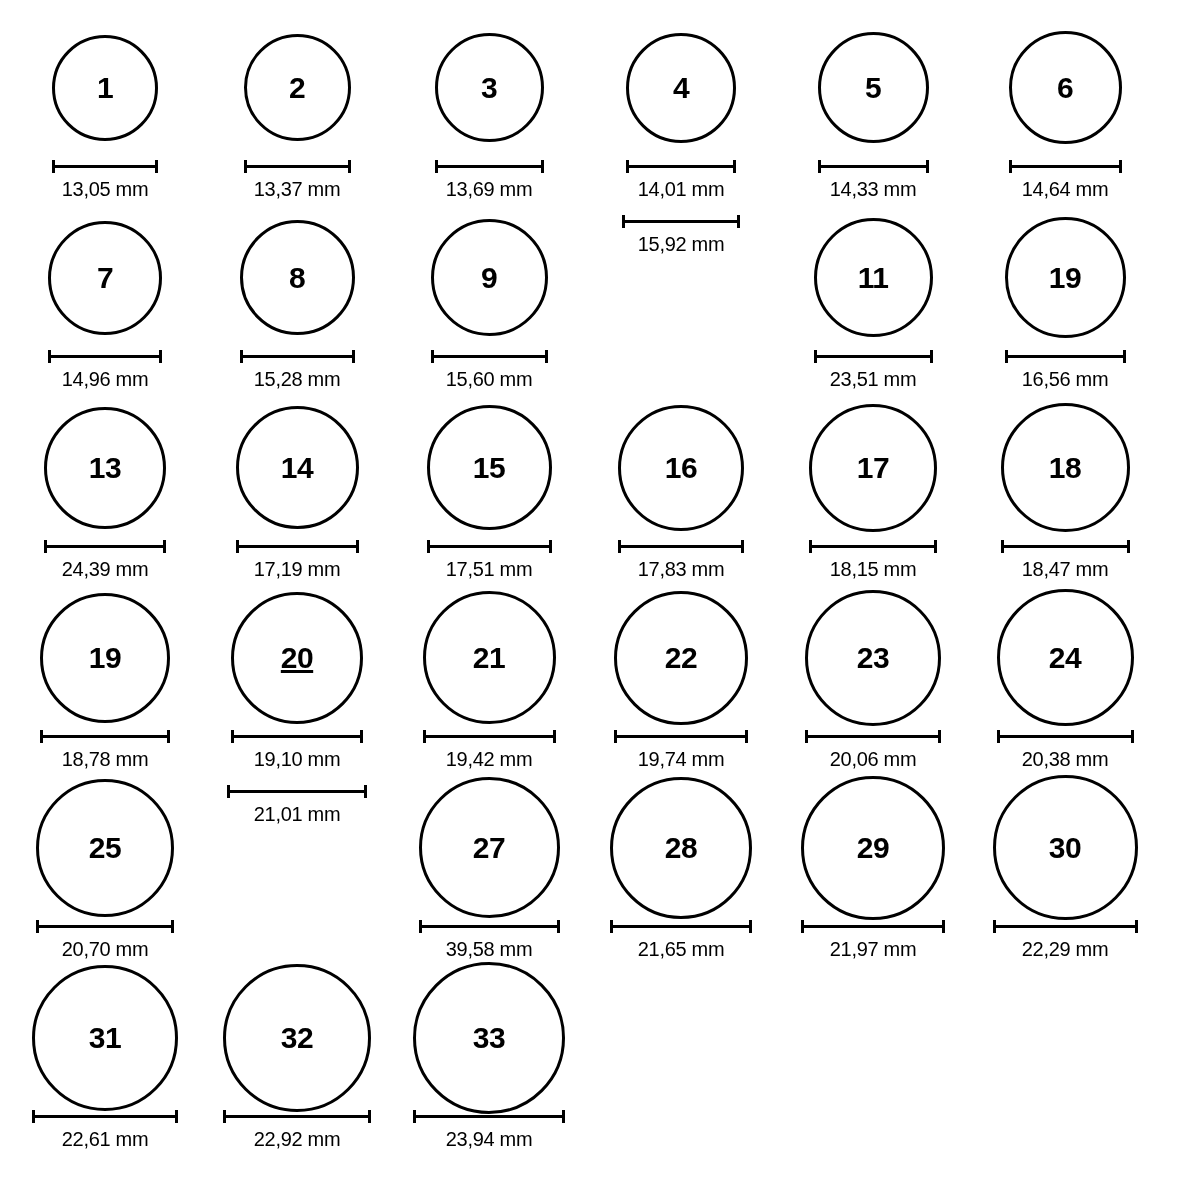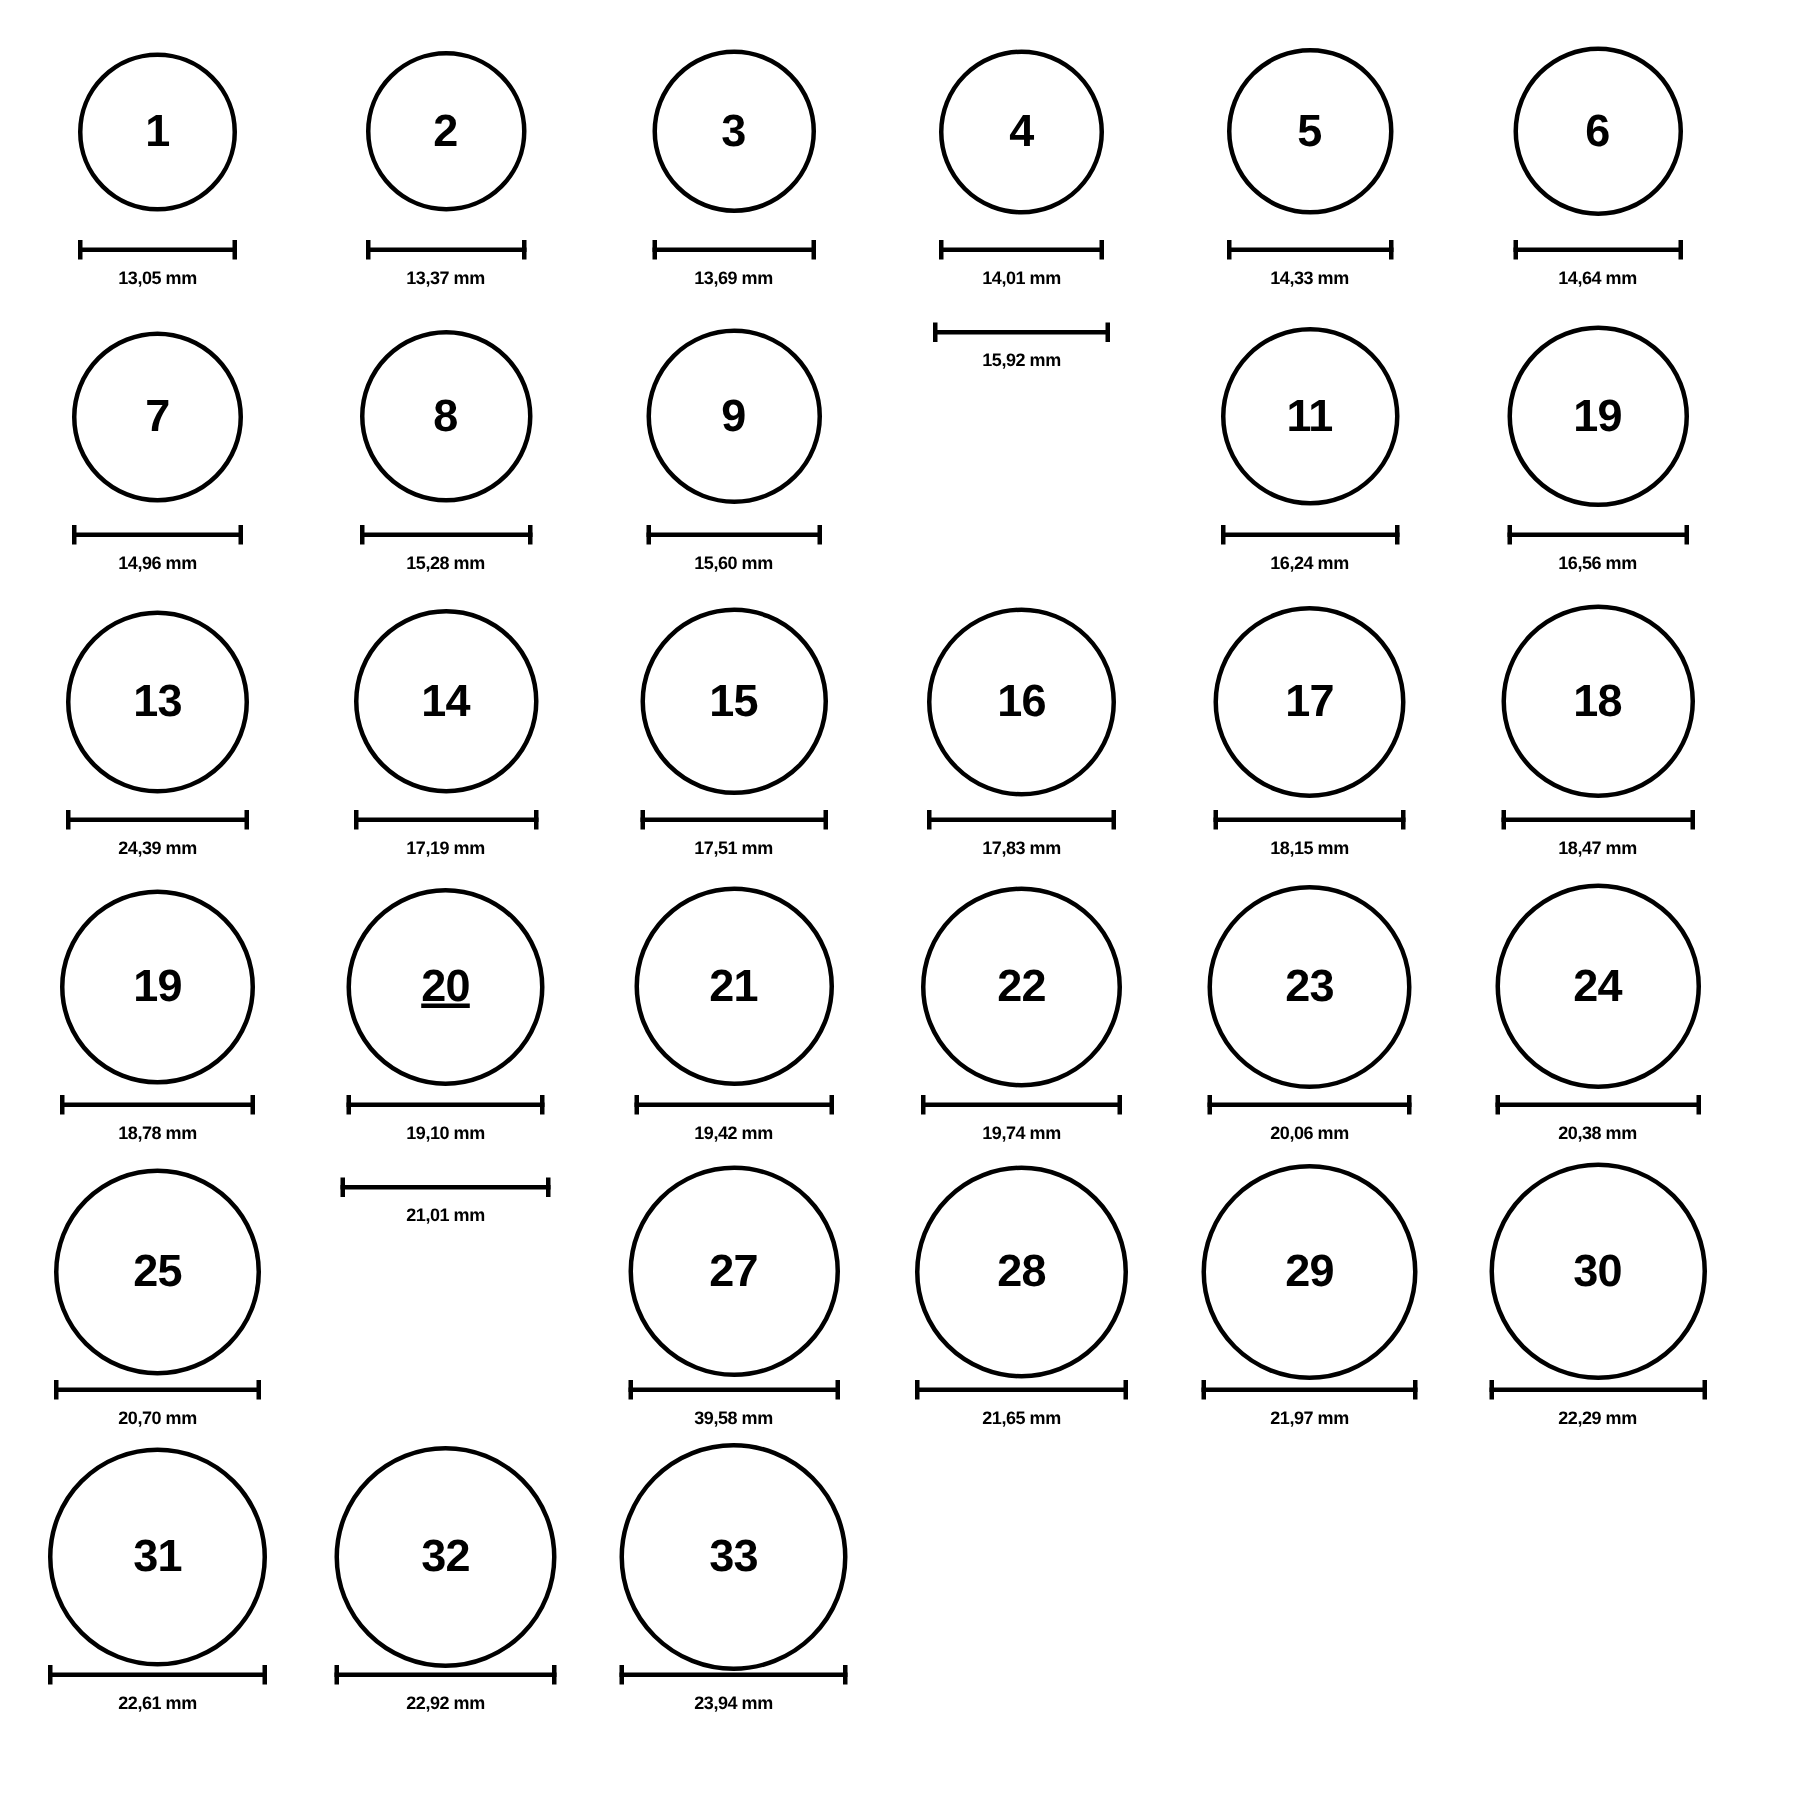--- a/index.html
+++ b/index.html
@@ -77,22 +77,22 @@
     position: absolute;
     top: 0;
     width: 3px;
     height: 13px;
     background: #000000;
   }
   .measure .cap.left { left: 0; }
   .measure .cap.right { right: 0; }
   .mm-label {
     margin-top: 6px;
-    font-size: 12px;
-    font-weight: bold;
+    font-size: 20px;
+    font-weight: normal;
     color: #000000;
     white-space: nowrap;
     letter-spacing: -0.3px;
   }
 </style>
 </head>
 <body>
 
 <div id="sizer-chart">
     <div class="size-row">
@@ -227,21 +227,21 @@
         <div class="ring-wrap">
           <div class="ring" style="width: 119px; height: 119px;">
             <span class="ring-number">11</span>
           </div>
         </div>
         <div class="measure" style="width: 119px;">
           <div class="bar"></div>
           <div class="cap left"></div>
           <div class="cap right"></div>
         </div>
-        <div class="mm-label">16,24 mm</div>
+        <div class="mm-label">23,51 mm</div>
       </div>
       <div class="size-cell">
         <div class="ring-wrap">
           <div class="ring" style="width: 121px; height: 121px;">
             <span class="ring-number">19</span>
           </div>
         </div>
         <div class="measure" style="width: 121px;">
           <div class="bar"></div>
           <div class="cap left"></div>

